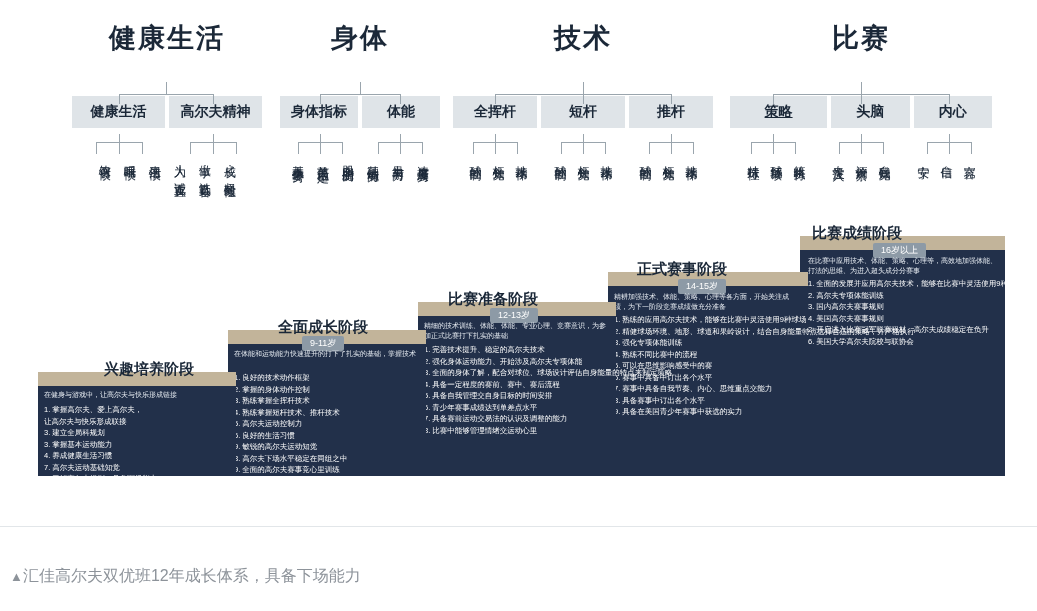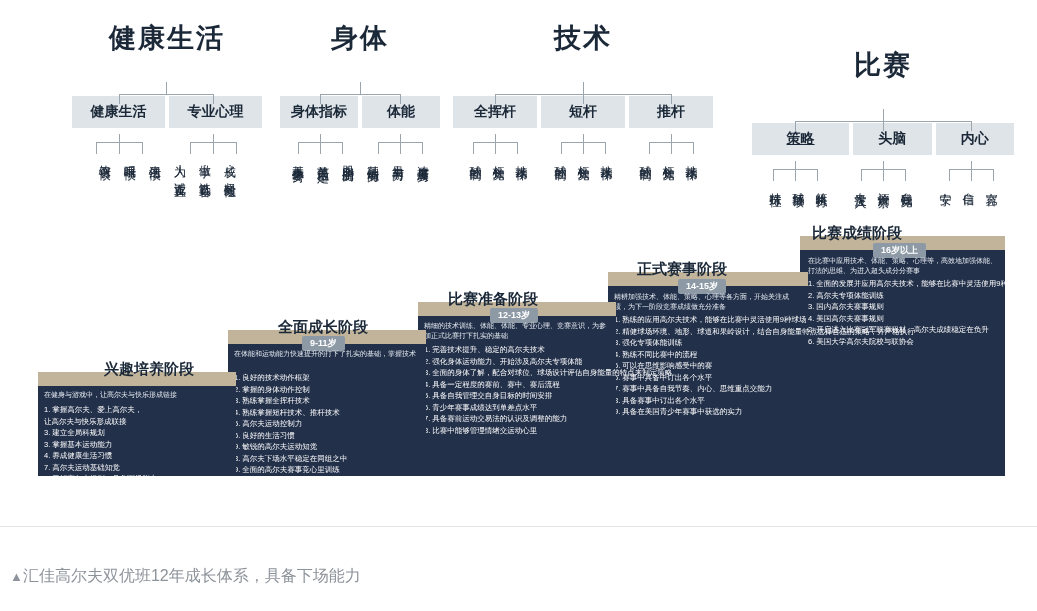--- a/index.html
+++ b/index.html
@@ -45,21 +45,21 @@
   .stair .riser{
     position:absolute;left:0;
     background:#22304a;
     color:#ffffff;
   }
   .stair-title{
     position:absolute;font-size:15px;font-weight:bold;color:#1b2838;
     white-space:nowrap;
   }
   .stair-age{
-    position:absolute;font-size:9px;font-weight:bold;color:#ffffff;
+    position:absolute;font-size:9px;font-weight:normal;color:#ffffff;
     background:#8d9aa6;padding:1px 8px;border-radius:2px;white-space:nowrap;
   }
   .stair-sub{
     position:absolute;font-size:7px;line-height:10px;color:#e7ecf2;
     width:190px;
   }
   .stair-list{
     position:absolute;font-size:7.5px;line-height:11.5px;color:#ffffff;
     width:205px;
   }
@@ -80,21 +80,21 @@
 </style>
 </head>
 <body>
 
 <div id="canvas">
 
   <div class="tree-group" style="left:72px;top:20px;width:190px;">
     <div class="group-title">健康生活</div>
     <div class="lvl2-row" style="margin-top:40px;">
       <div class="lvl2" style="width:93px;">健康生活</div>
-      <div class="lvl2" style="width:93px;">专业心理</div>
+      <div class="lvl2" style="width:93px;">高尔夫精神</div>
     </div>
     <div class="lvl3-row" style="margin-top:28px;gap:10px;">
       <div class="lvl3">饮食习惯</div>
       <div class="lvl3">睡眠习惯</div>
       <div class="lvl3">生活习惯</div>
       <div class="lvl3">为人·诚实正直</div>
       <div class="lvl3">做事·认真勤奋</div>
       <div class="lvl3">成长·坚毅耐性</div>
     </div>
 
@@ -177,21 +177,21 @@
     <div class="connector vline" style="left:109px;top:122px;height:12px;"></div>
     <div class="connector vline" style="left:131px;top:122px;height:12px;"></div>
     <div class="connector vline" style="left:153px;top:122px;height:12px;"></div>
     <div class="connector hline" style="left:197px;top:122px;width:44px;"></div>
     <div class="connector vline" style="left:219px;top:114px;height:8px;"></div>
     <div class="connector vline" style="left:197px;top:122px;height:12px;"></div>
     <div class="connector vline" style="left:219px;top:122px;height:12px;"></div>
     <div class="connector vline" style="left:241px;top:122px;height:12px;"></div>
   </div>
 
-  <div class="tree-group" style="left:752px;top:20px;width:262px;margin-top:27px;">
+  <div class="tree-group" style="left:730px;top:20px;width:262px;">
     <div class="group-title">比赛</div>
     <div class="lvl2-row" style="margin-top:40px;">
       <div class="lvl2" style="width:104px;text-decoration:underline;">策略</div>
       <div class="lvl2" style="width:84px;">头脑</div>
       <div class="lvl2" style="width:84px;">内心</div>
     </div>
     <div class="lvl3-row" style="margin-top:28px;gap:8px;">
       <div class="lvl3">特殊球位</div>
       <div class="lvl3">球场解读</div>
       <div class="lvl3">策略执行</div>

